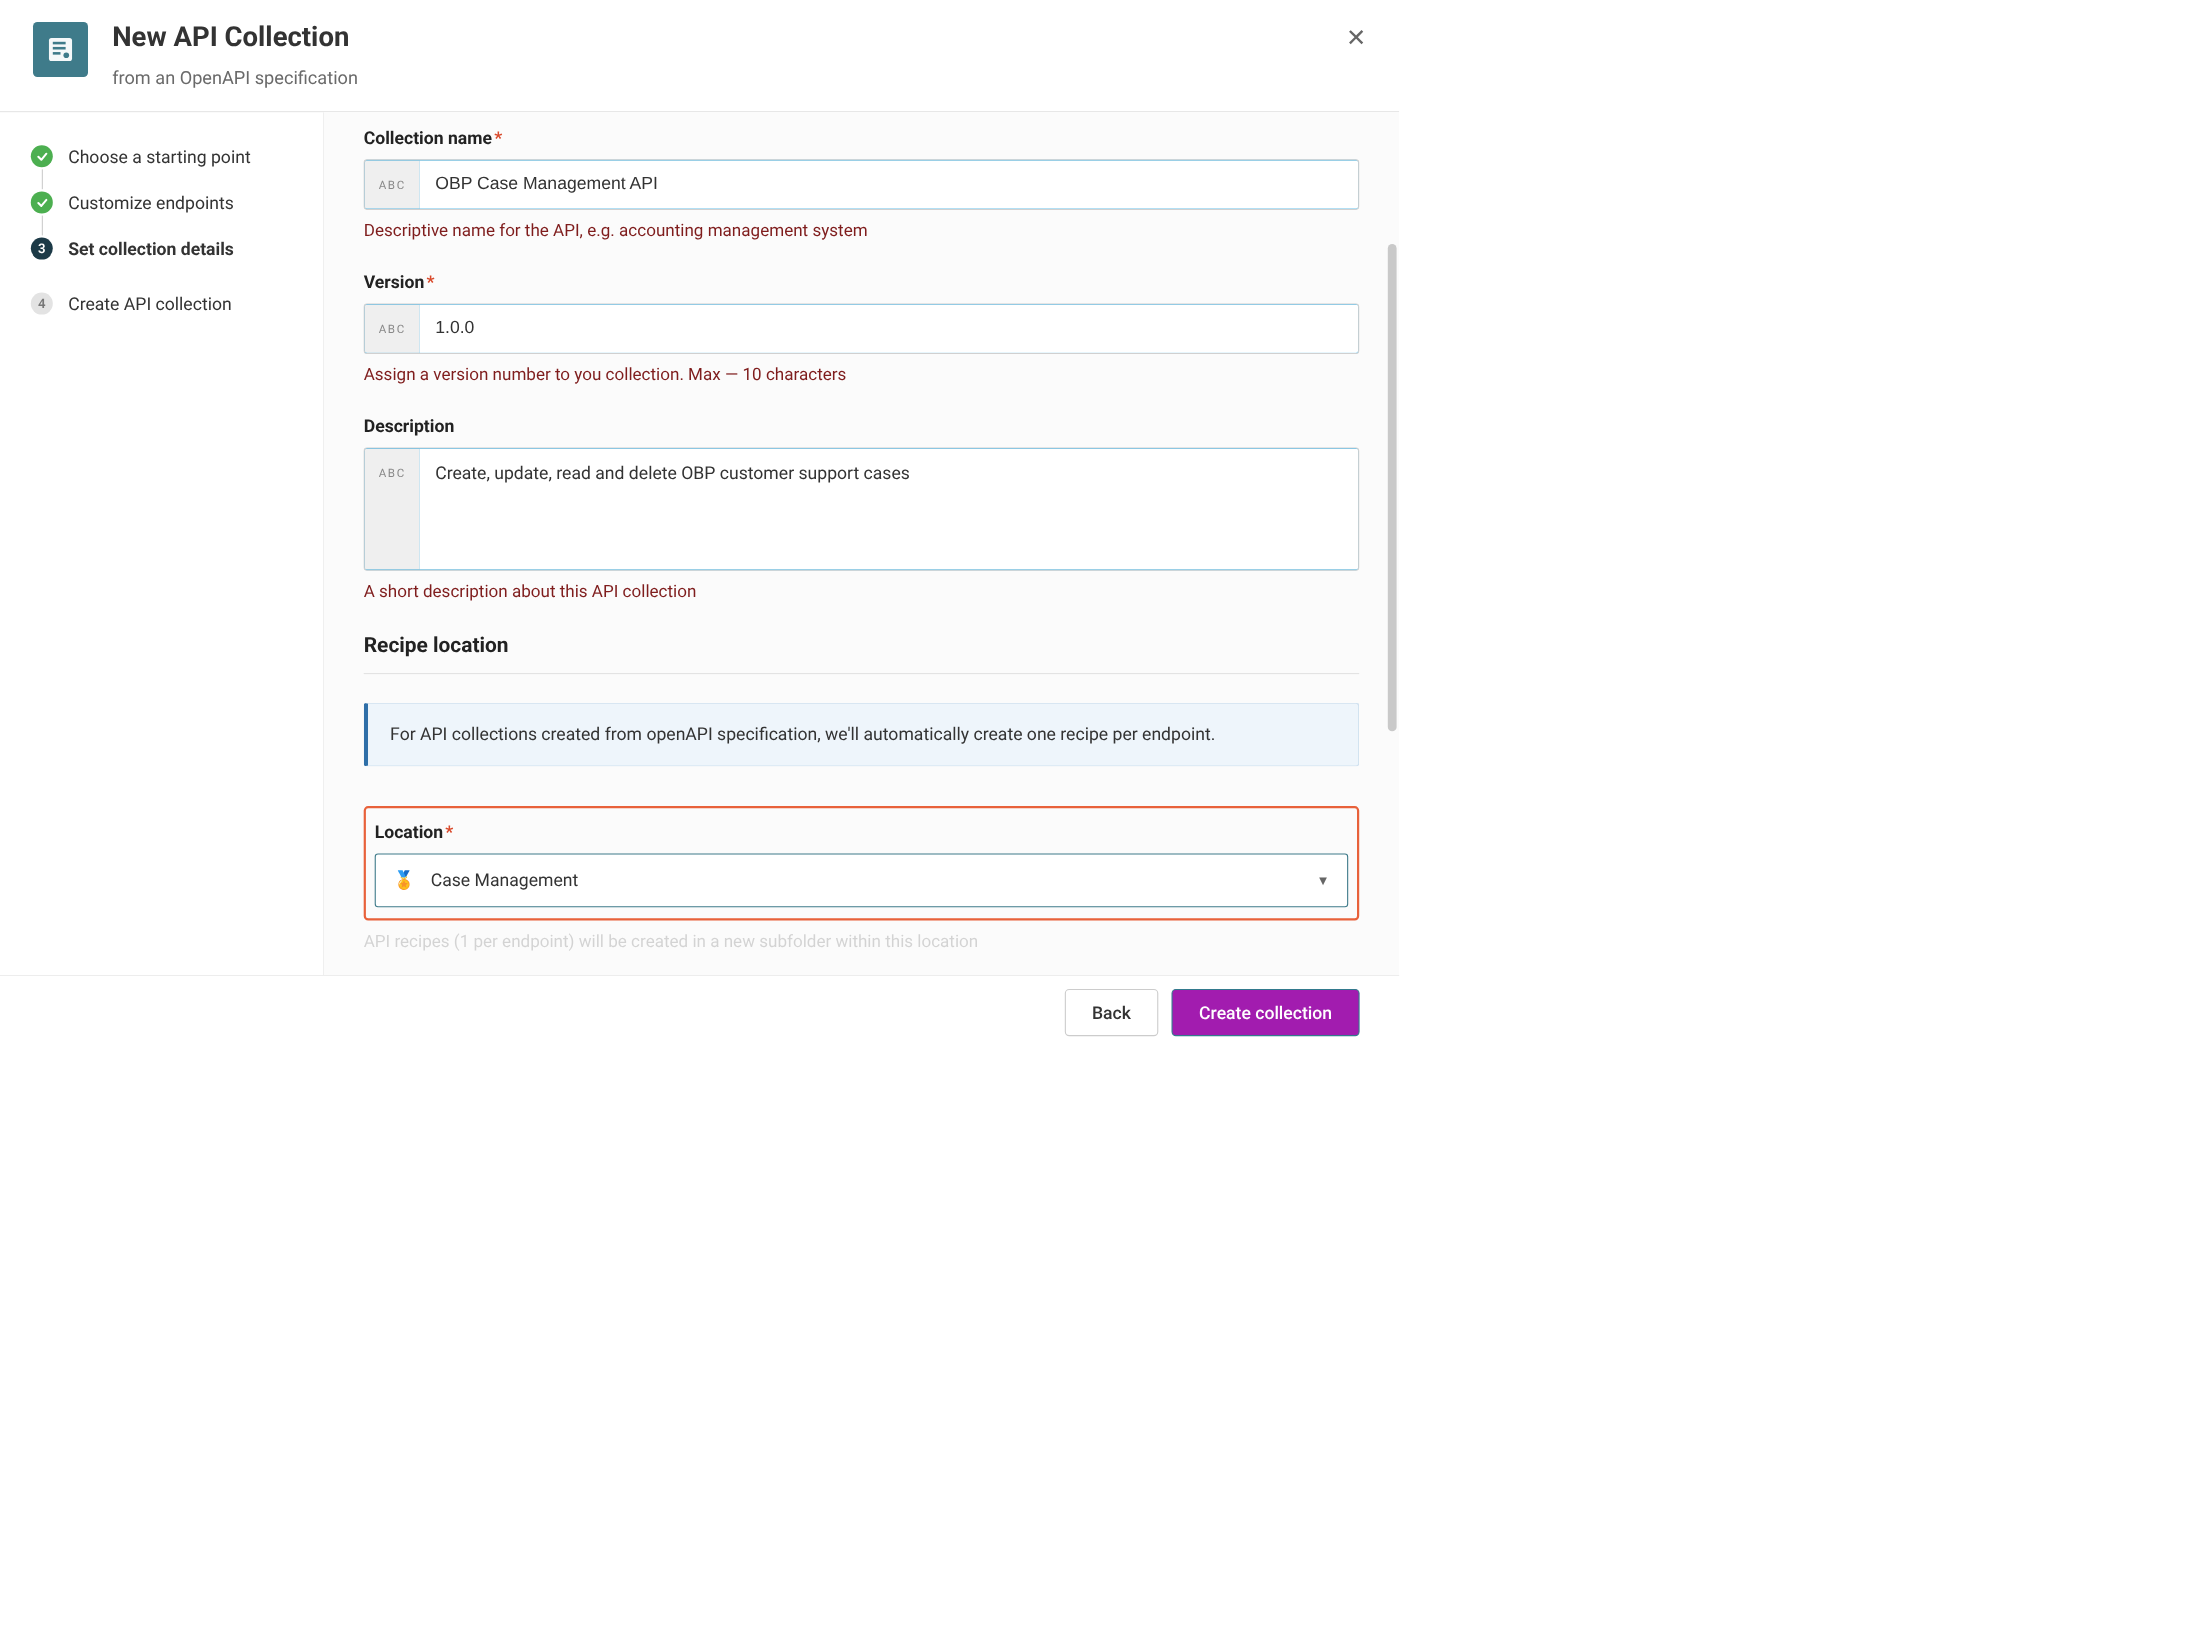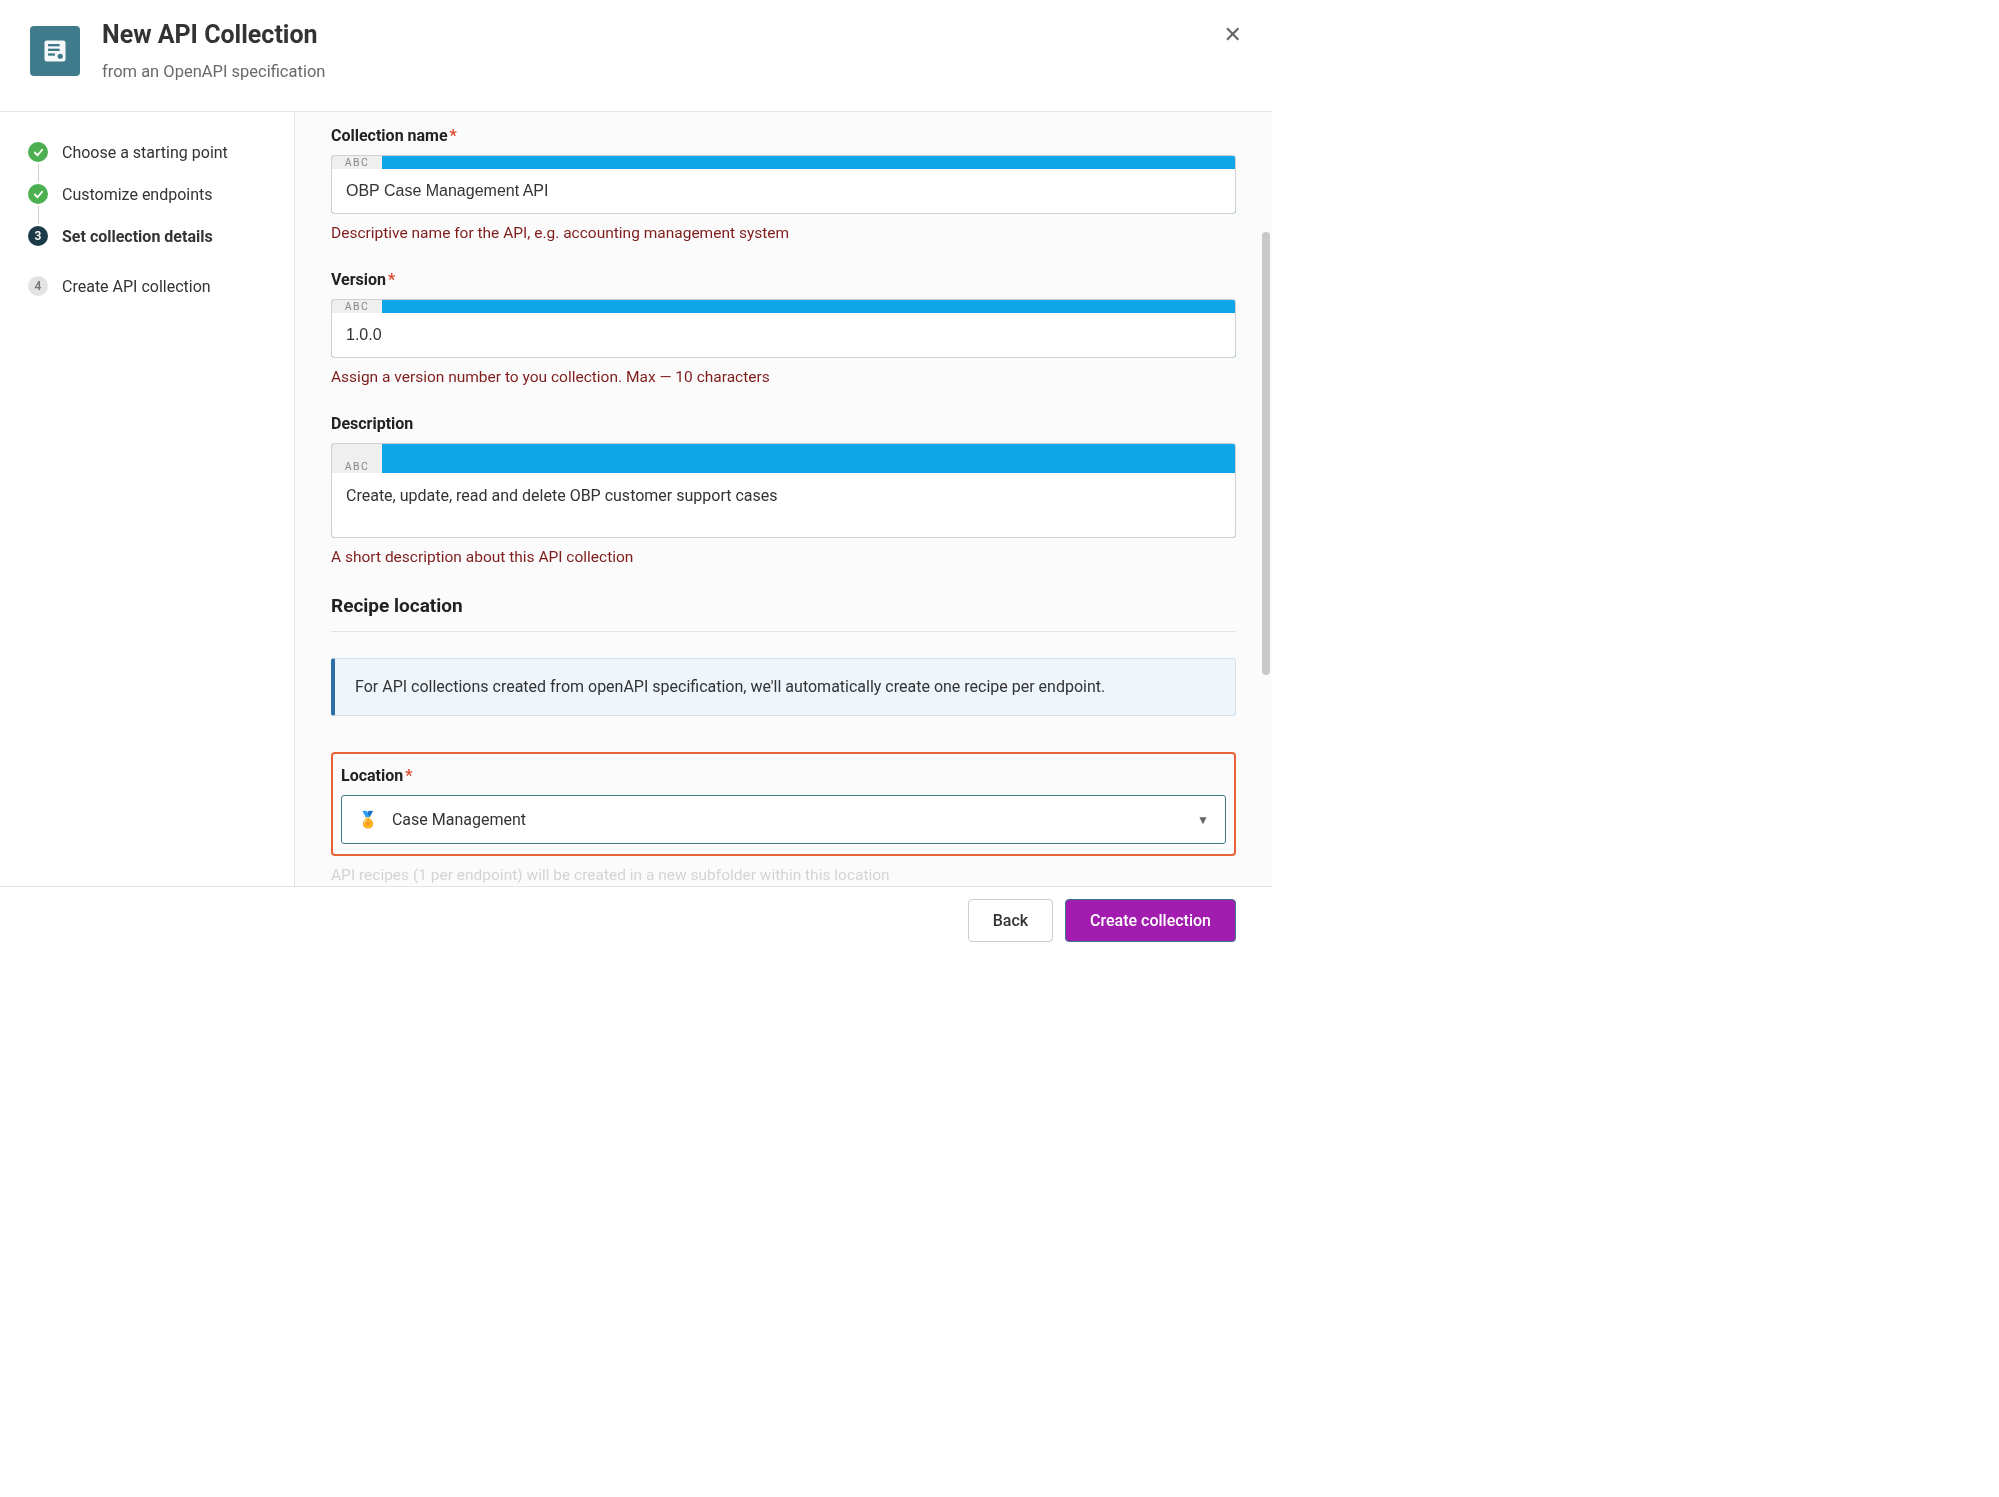--- a/index.html
+++ b/index.html
@@ -10,22 +10,22 @@
     background: #fff;
     width: 1272px;
     height: 953px;
     overflow: hidden;
     position: relative;
   }
 
   
   .header {
     display: flex;
-    align-items: center;
-    padding: 20px 30px 30px 30px;
+    align-items: flex-start;
+    padding: 20px 30px 20px 30px;
     border-bottom: 1px solid #e5e5e5;
     position: relative;
   }
   .header-icon {
     width: 50px;
     height: 50px;
     background: #3f7b8a;
     border-radius: 4px;
     margin-right: 22px;
     display: flex;
@@ -136,21 +136,20 @@
     display: block;
   }
   .required { color: #d94a2c; margin-left: 2px; }
 
   .input-wrap {
     display: flex;
     border: 1px solid #d0d0d0;
     border-radius: 3px;
     background: #0ea5e9;
     overflow: hidden;
-    flex-direction: column;
   }
   .input-prefix {
     width: 50px;
     background: #efefef;
     display: flex;
     align-items: center;
     justify-content: center;
     font-size: 10.5px;
     letter-spacing: 1.5px;
     color: #888;

